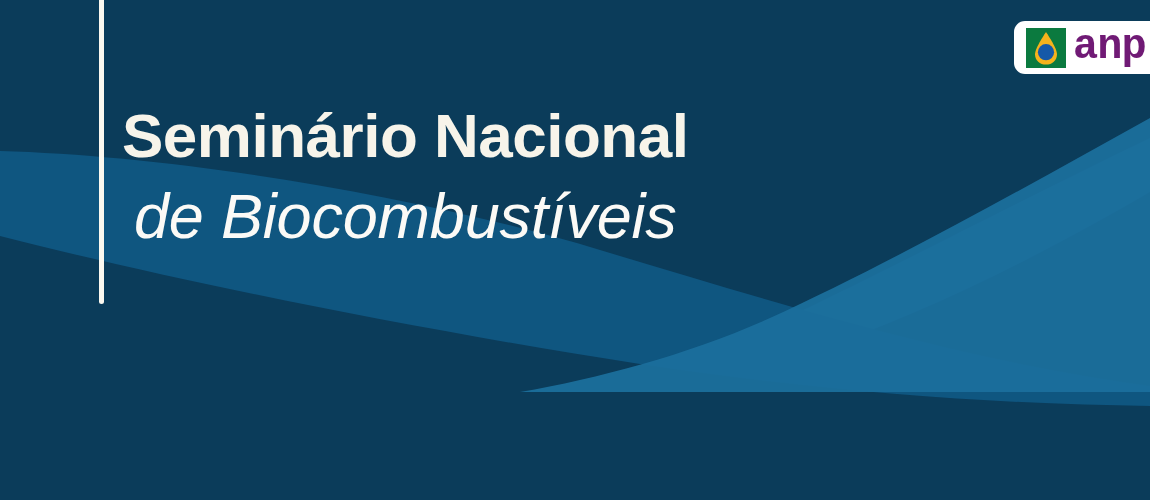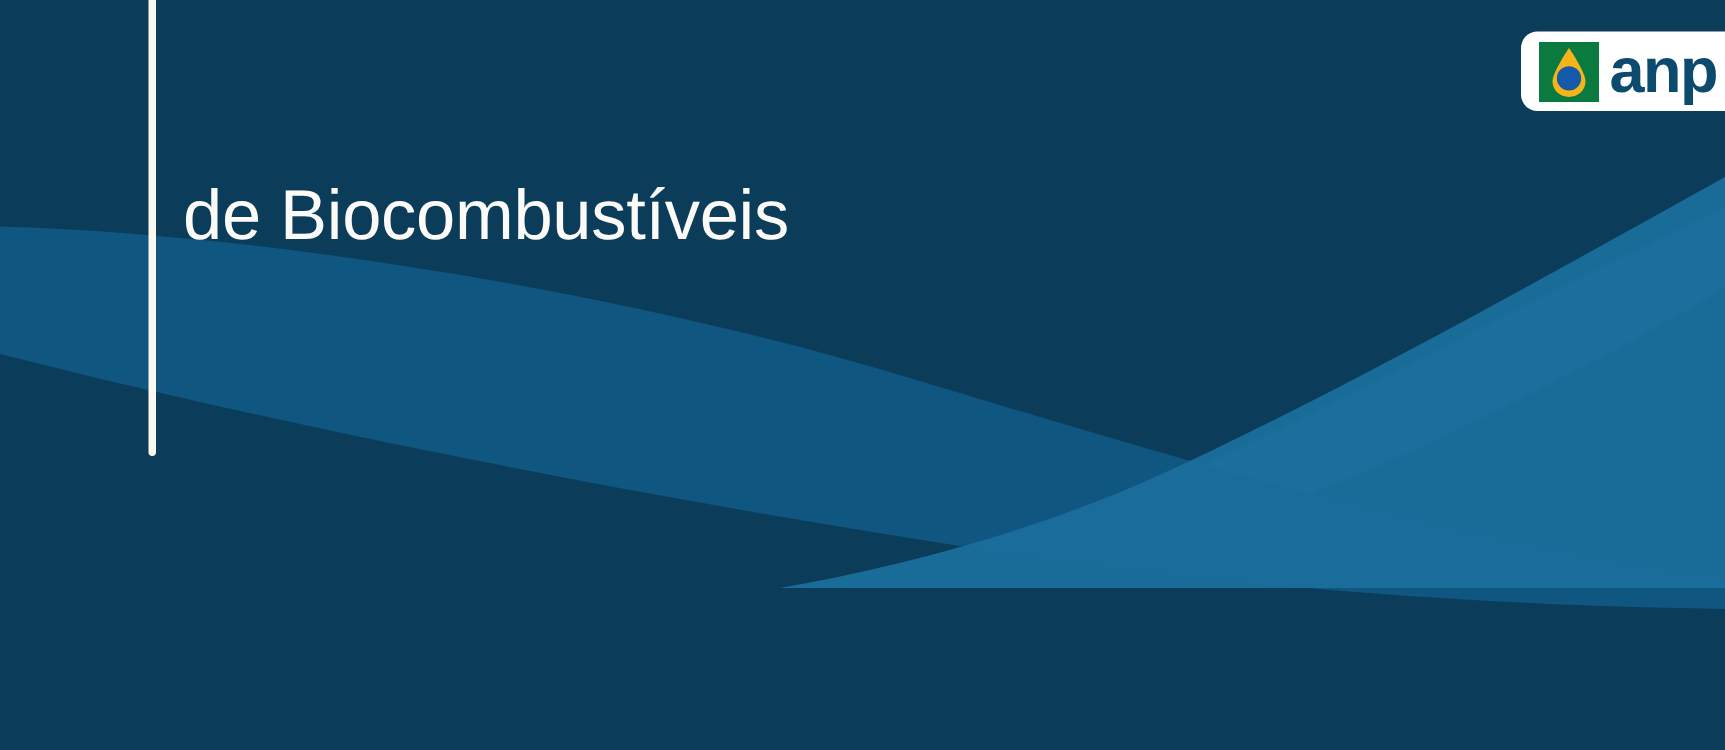--- a/index.html
+++ b/index.html
@@ -41,22 +41,23 @@
   #title {
     margin: 0;
     font-size: 62px;
     font-weight: bold;
     line-height: 1.03;
     letter-spacing: -0.5px;
     color: #f7f4ea;
     white-space: nowrap;
   }
   .subtitle {
-    margin: 0;
-    font-size: 47px;
+    margin: 12px;
+    font-size: 63px;
+    font-style: italic;
     font-weight: 400;
     line-height: 1.18;
     letter-spacing: -0.2px;
     color: #fbfaf6;
     white-space: nowrap;
   }
   #subtitle-1 { margin-top: 11px; }
   #subtitle-2 { margin-top: 2px; }
 
   #logo-card {
@@ -72,24 +73,24 @@
     padding-left: 12px;
     box-sizing: border-box;
   }
   #logo-mark {
     width: 40px;
     height: 40px;
     flex: 0 0 40px;
     display: block;
   }
   #logo-wordmark {
-    font-family: Liberation Sans, sans-serif;
+    font-family: Liberation Mono, monospace;
     font-size: 42px;
     font-weight: bold;
-    color: #0c4a6e;
+    color: #701a75;
     line-height: 1;
     margin-left: 7px;
     letter-spacing: -1px;
     position: relative;
     top: -1px;
   }
 </style>
 </head>
 <body>
 
@@ -103,20 +104,21 @@
     <path d="M 0 151 C 180 156 420 196 600 250 C 790 307 960 360 1150 386 L 1150 500 L 0 500 Z" fill="#0f5680"></path>
 
     <path d="M 0 236 C 180 282 420 330 640 364 C 830 393 1000 404 1150 406 L 1150 500 L 0 500 Z" fill="#0b3c5a"></path>
 
     <path d="M 1150 118 C 1010 196 880 268 770 318 C 690 354 600 378 520 392 L 1150 392 Z" fill="#1b6f9c" opacity="0.95"></path>
   </svg>
 
   <div id="divider"></div>
 
   <div id="text-block">
+    <h1 id="title">Seminário Nacional</h1>
     <p class="subtitle" id="subtitle-1">de Biocombustíveis</p>
   </div>
 
   <div id="logo-card">
     <svg id="logo-mark" viewBox="0 0 40 40" aria-hidden="true">
       <rect x="0" y="0" width="40" height="40" fill="#0b7a3f"></rect>
       <path d="M 20 4 C 20 4 31 20 31 26.2 C 31 32.3 26.1 36.6 20 36.6 C 13.9 36.6 9 32.3 9 26.2 C 9 20 20 4 20 4 Z" fill="#f5b31c"></path>
       <circle cx="20" cy="24.2" r="8.1" fill="#1659a8"></circle>
     </svg>
     <span id="logo-wordmark">anp</span>

